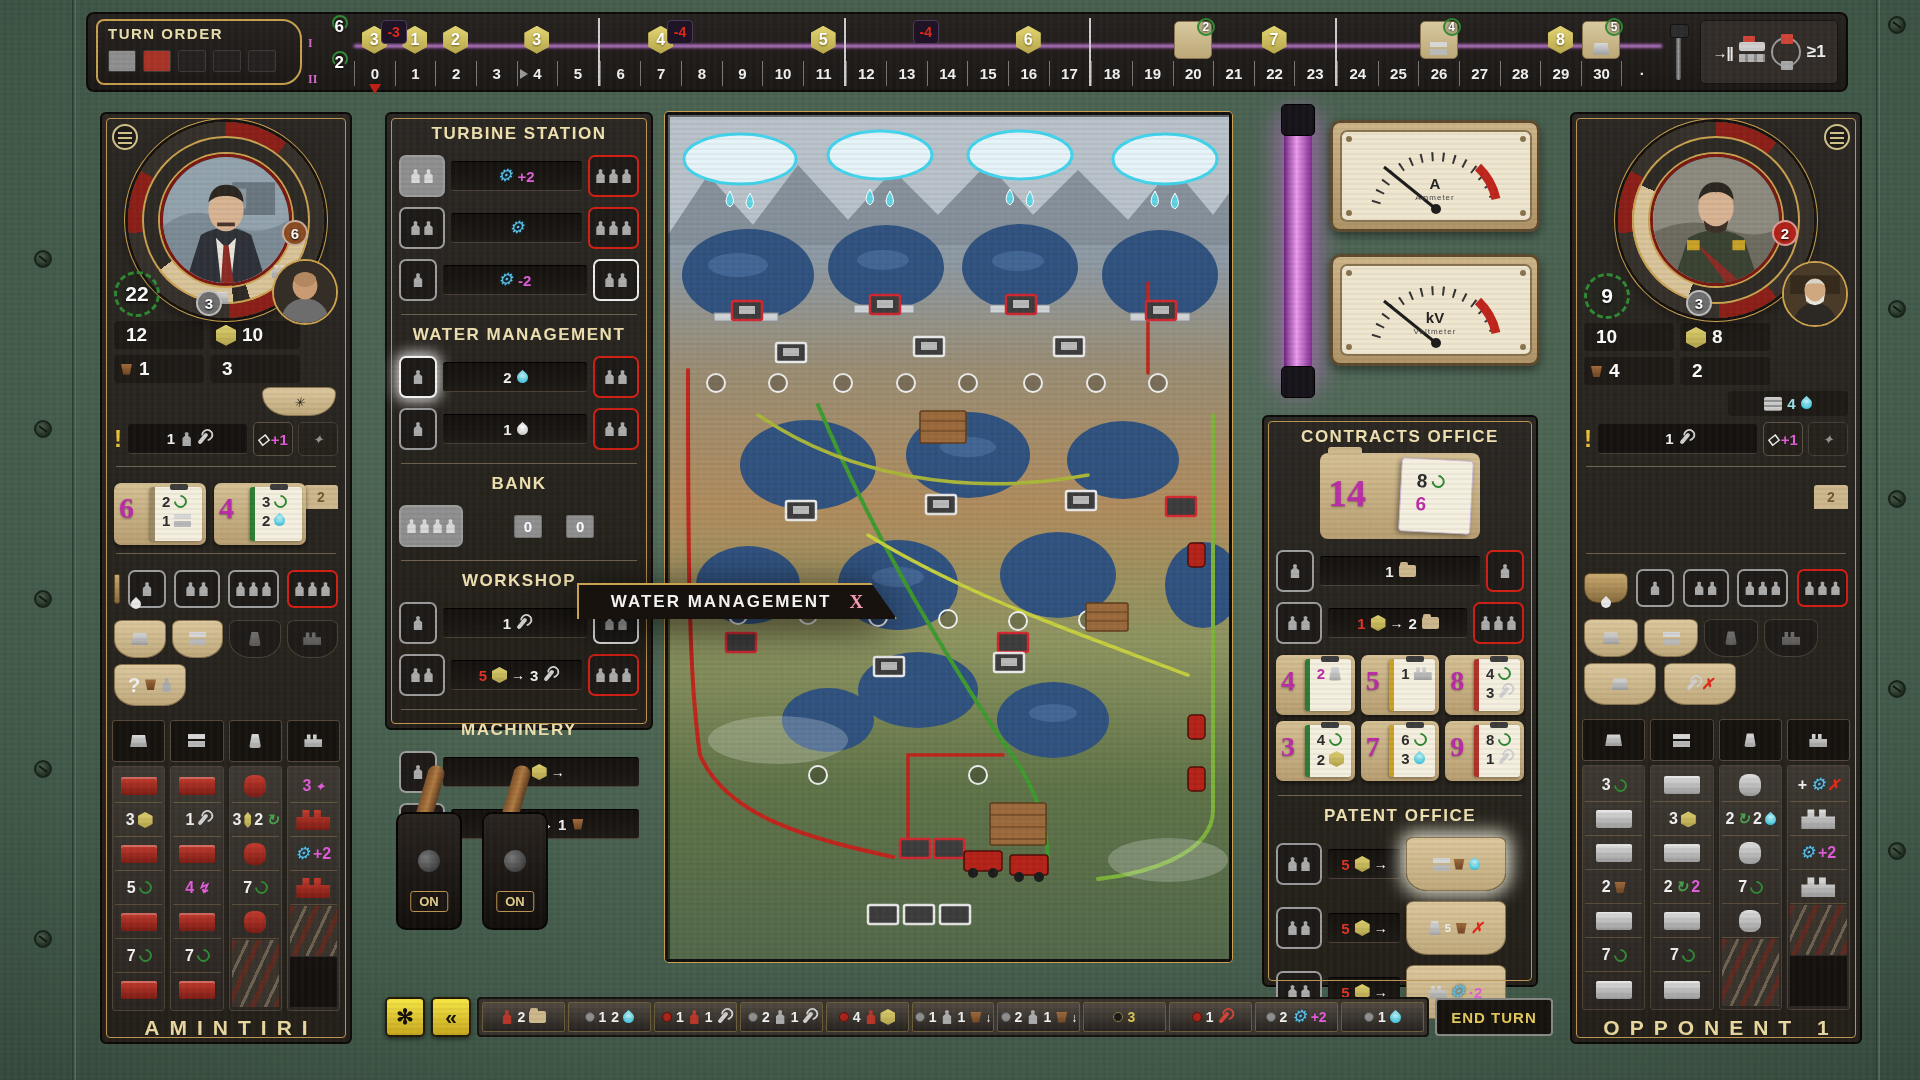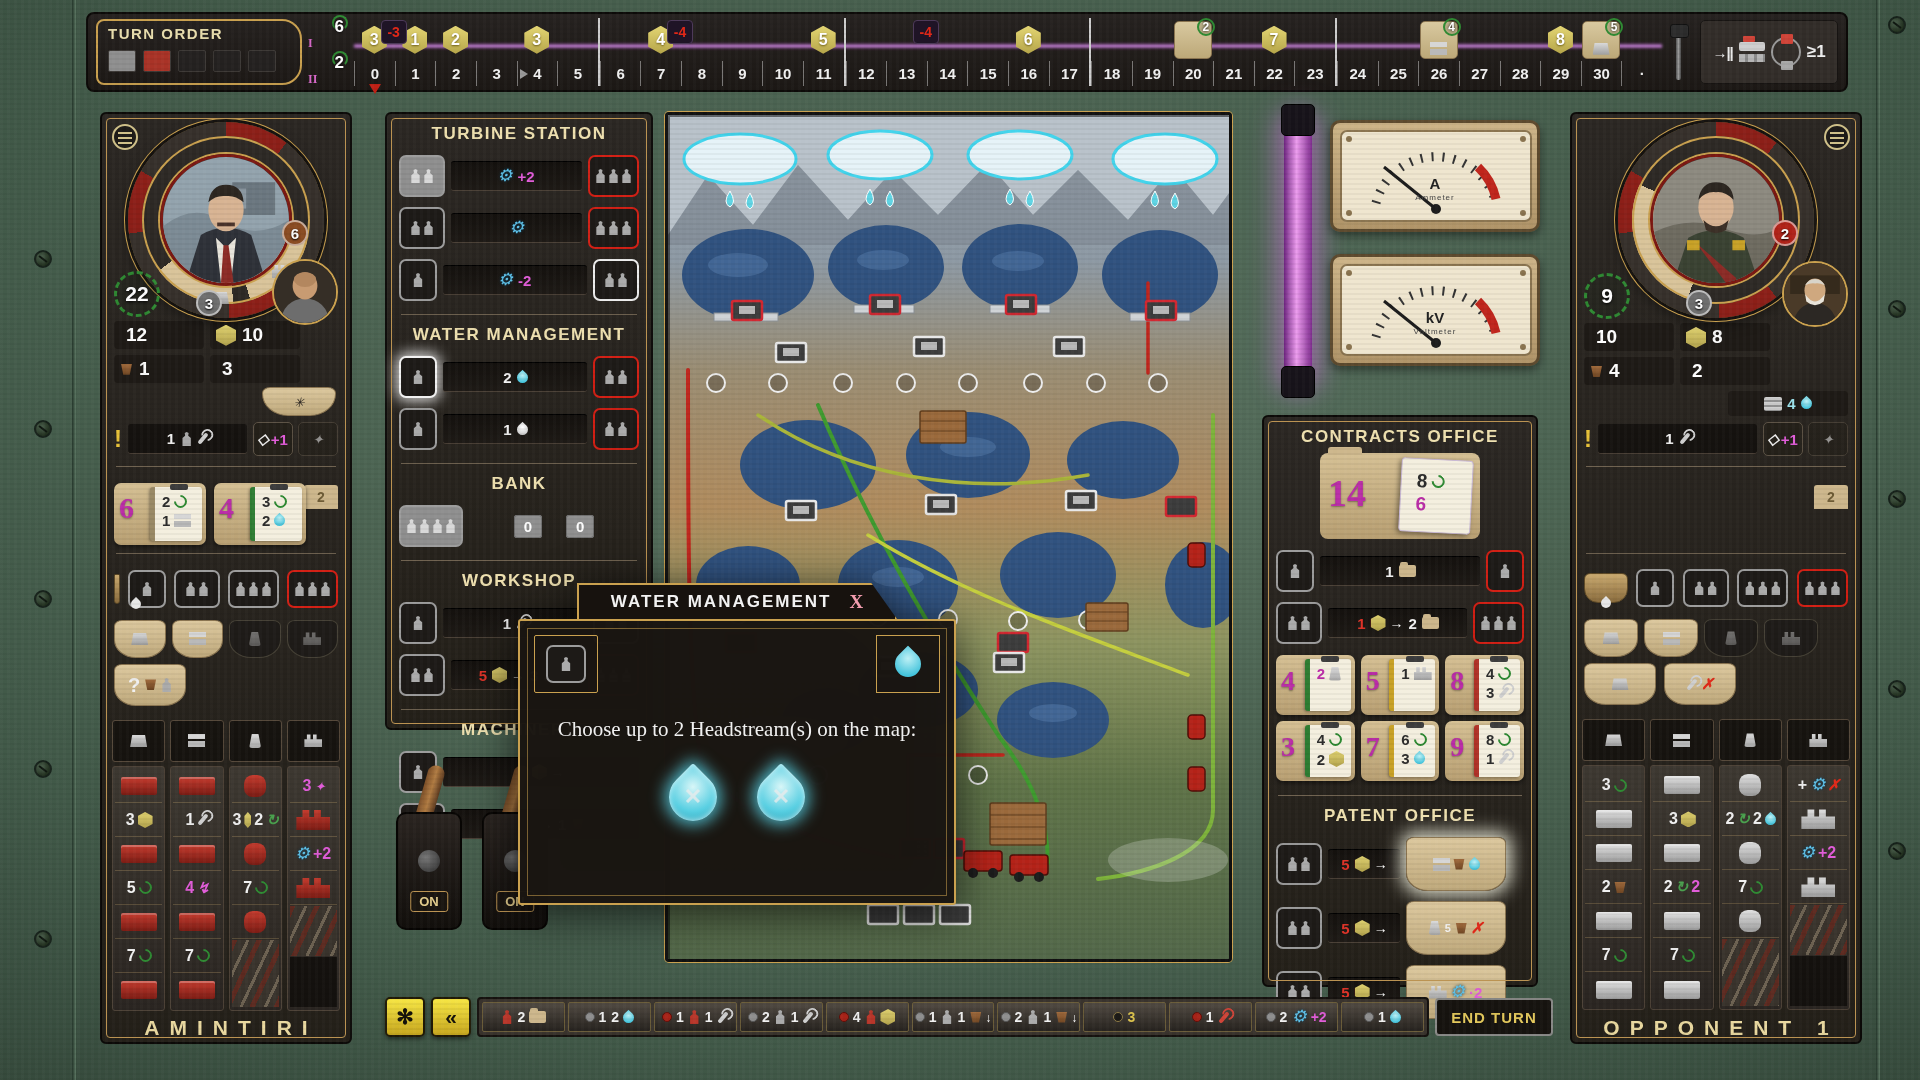--- a/index.html
+++ b/index.html
@@ -1869,29 +1869,14 @@
         </div>
       </div>
     <button class="endturn">END TURN</button>
   </footer>
 
   <div class="dialog">
     <div class="dtab">
       <span class="dtitle">WATER MANAGEMENT</span>
       <span class="dclose">X</span>
     </div>
-    <div class="dbody">
-      <div class="dcorn">
-        <button class="slot one">
-            <i class="mp"></i>
-          </button>
-      </div>
-      <div class="ddropbox">
-        <i class="ic ic-drop big"></i>
-      </div>
-      <div class="dprompt">Choose up to 2 Headstream(s) on the map:</div>
-      <div class="ddrops">
-        <span class="bigdrop"></span>
-        <span class="bigdrop"></span>
-      </div>
-    </div>
   </div>
 </div>
 
 </body></html>

